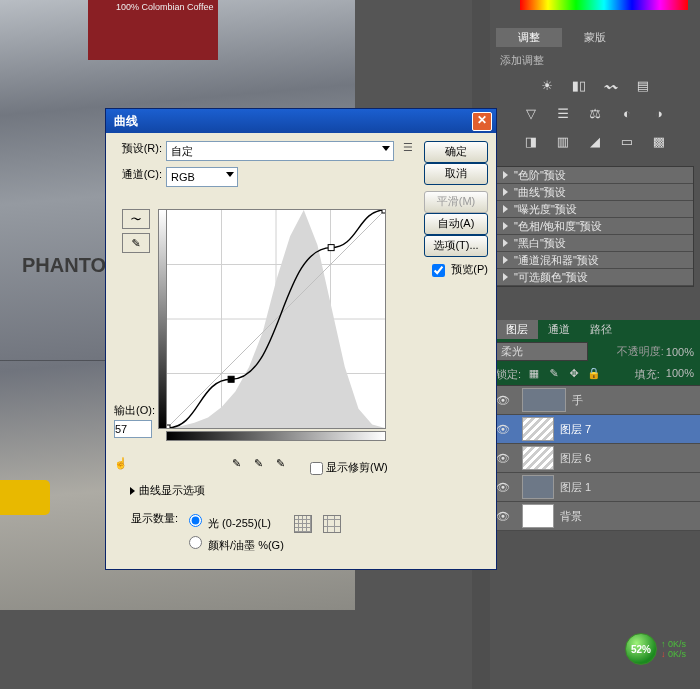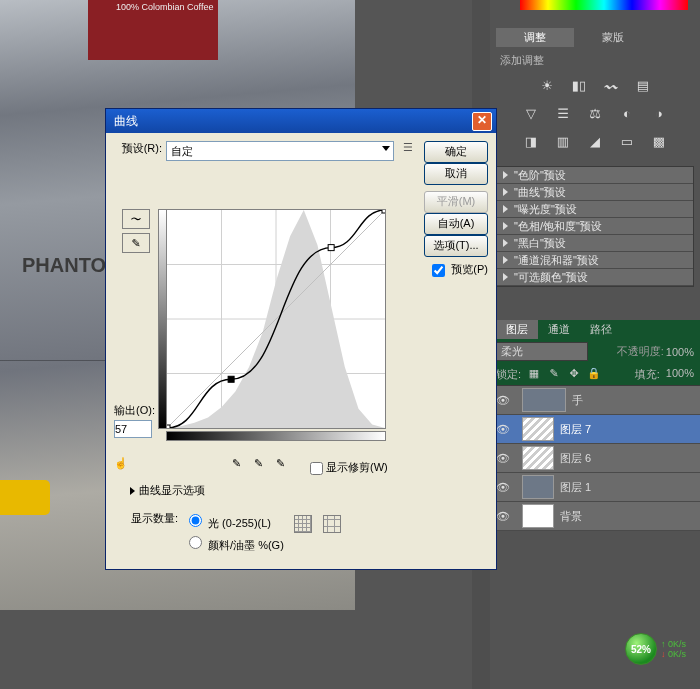--- a/index.html
+++ b/index.html
@@ -9,21 +9,21 @@
 .photo::before{content:"";position:absolute;left:0;top:360px;width:100%;height:1px;background:rgba(0,0,0,.3)}
 .photo::after{content:"PHANTOM";position:absolute;left:22px;top:254px;font:700 20px Arial;color:#3b3b3b;letter-spacing:0}
 .billboard{position:absolute;left:88px;top:0;width:130px;height:60px;background:#8a1f24}
 .billboard::before{content:"100% Colombian Coffee";position:absolute;left:28px;top:2px;color:#eee;font:9px Arial}
 .taxi{position:absolute;left:-10px;top:480px;width:60px;height:35px;background:#e8b900;border-radius:5px}
 
 
 .right-rail{position:absolute;right:0;top:0;width:210px;height:689px;background:#535353}
 .color-bar{position:absolute;right:12px;top:0;width:168px;height:10px;background:linear-gradient(90deg,#f00,#ff0,#0f0,#0ff,#00f,#f0f,#f00)}
 .tabs{display:flex;gap:0;background:#535353;margin:18px 0 0 6px}
-.tab{padding:2px 28px;color:#cfcfcf;font-size:11px}
+.tab{padding:2px 22px;color:#cfcfcf;font-size:11px}
 .tab.active{background:#6b6b6b;color:#fff}
 .panel-label{color:#bdbdbd;margin:6px 0 4px 10px;font-size:11px}
 .adj-iconrow{display:flex;gap:8px;justify-content:center;margin-top:6px}
 .adj-ico{width:22px;height:20px;display:flex;align-items:center;justify-content:center;font-size:13px;color:#ddd;border:1px solid transparent;border-radius:2px}
 .preset-list{margin:14px 6px 0 6px;border:1px solid #3a3a3a}
 .preset-row{display:flex;align-items:center;height:16px;background:#6b6b6b;border-bottom:1px solid #4a4a4a;padding-left:6px;color:#e6e6e6;font-size:11px}
 .tri{display:inline-block;width:0;height:0;border-top:4px solid transparent;border-bottom:4px solid transparent;border-left:5px solid #ddd;margin-right:6px}
 
 .layers-panel{position:absolute;right:0;top:320px;width:210px;background:#14532d}
 .ltabs{display:flex;margin-left:6px}
@@ -41,21 +41,21 @@
 .thumb{width:30px;height:22px;margin:0 6px;border:1px solid #999;background:linear-gradient(135deg,#ccc 25%,#fff 25%,#fff 50%,#ccc 50%,#ccc 75%,#fff 75%);background-size:8px 8px}
 .thumb.photo-th{background:#6d7887}
 .thumb.white{background:#fff}
 .layer-name{color:#ddd;font-size:11px}
 .layer-row.sel .layer-name{color:#fff}
 .hand-row .thumb{width:42px}
 
 
 .dialog{position:absolute;left:105px;top:108px;width:390px;height:460px;background:#ece9d8;border:1px solid #0a246a}
 .titlebar{height:24px;background:linear-gradient(#1b5fd0,#1146a6);display:flex;align-items:center;color:#fff;padding:0 4px;font-size:12px}
-.titlebar .ttl{flex:1;padding-left:4px;font-weight:400}
+.titlebar .ttl{flex:1;padding-left:4px;font-weight:700}
 .close-x{width:18px;height:17px;background:#e25f2e;border:1px solid #fff;border-radius:2px;text-align:center;line-height:15px;color:#fff;font-weight:700;cursor:pointer}
 .dlg-body{position:relative;padding:8px 8px}
 .form-row{display:flex;align-items:flex-start;margin-bottom:6px}
 .lbl{width:48px;text-align:right;margin-right:4px}
 .combo{height:18px;border:1px solid #7f9db9;background:#fff;display:flex;align-items:center;padding:0 4px;position:relative}
 .combo::after{content:"";position:absolute;right:3px;top:4px;width:0;height:0;border-left:4px solid transparent;border-right:4px solid transparent;border-top:5px solid #000}
 .preset-combo{width:218px}
 .channel-combo{width:62px}
 .tiny-ico{width:16px;height:16px;margin-left:6px;color:#555;text-align:center}
 
@@ -226,20 +226,26 @@
     <span class="close-x">✕</span>
   </div>
   <div class="dlg-body">
     <div class="form-row">
       <span class="lbl">预设(R):</span>
       <div class="combo preset-combo">
           <span>自定</span>
         </div>
       <span class="tiny-ico">☰</span>
     </div>
+    <div class="form-row" style="margin-left:0">
+      <span class="lbl">通道(C):</span>
+      <div class="combo channel-combo">
+          <span>RGB</span>
+        </div>
+    </div>
 
     <div class="tool-col">
       <div class="tool-ico">〜</div>
       <div class="tool-ico">✎</div>
     </div>
 
     <div class="grad-v"></div>
     <div class="curve-wrap">
       <div class="curve-graph">
         <svg viewBox="0 0 218 218">

